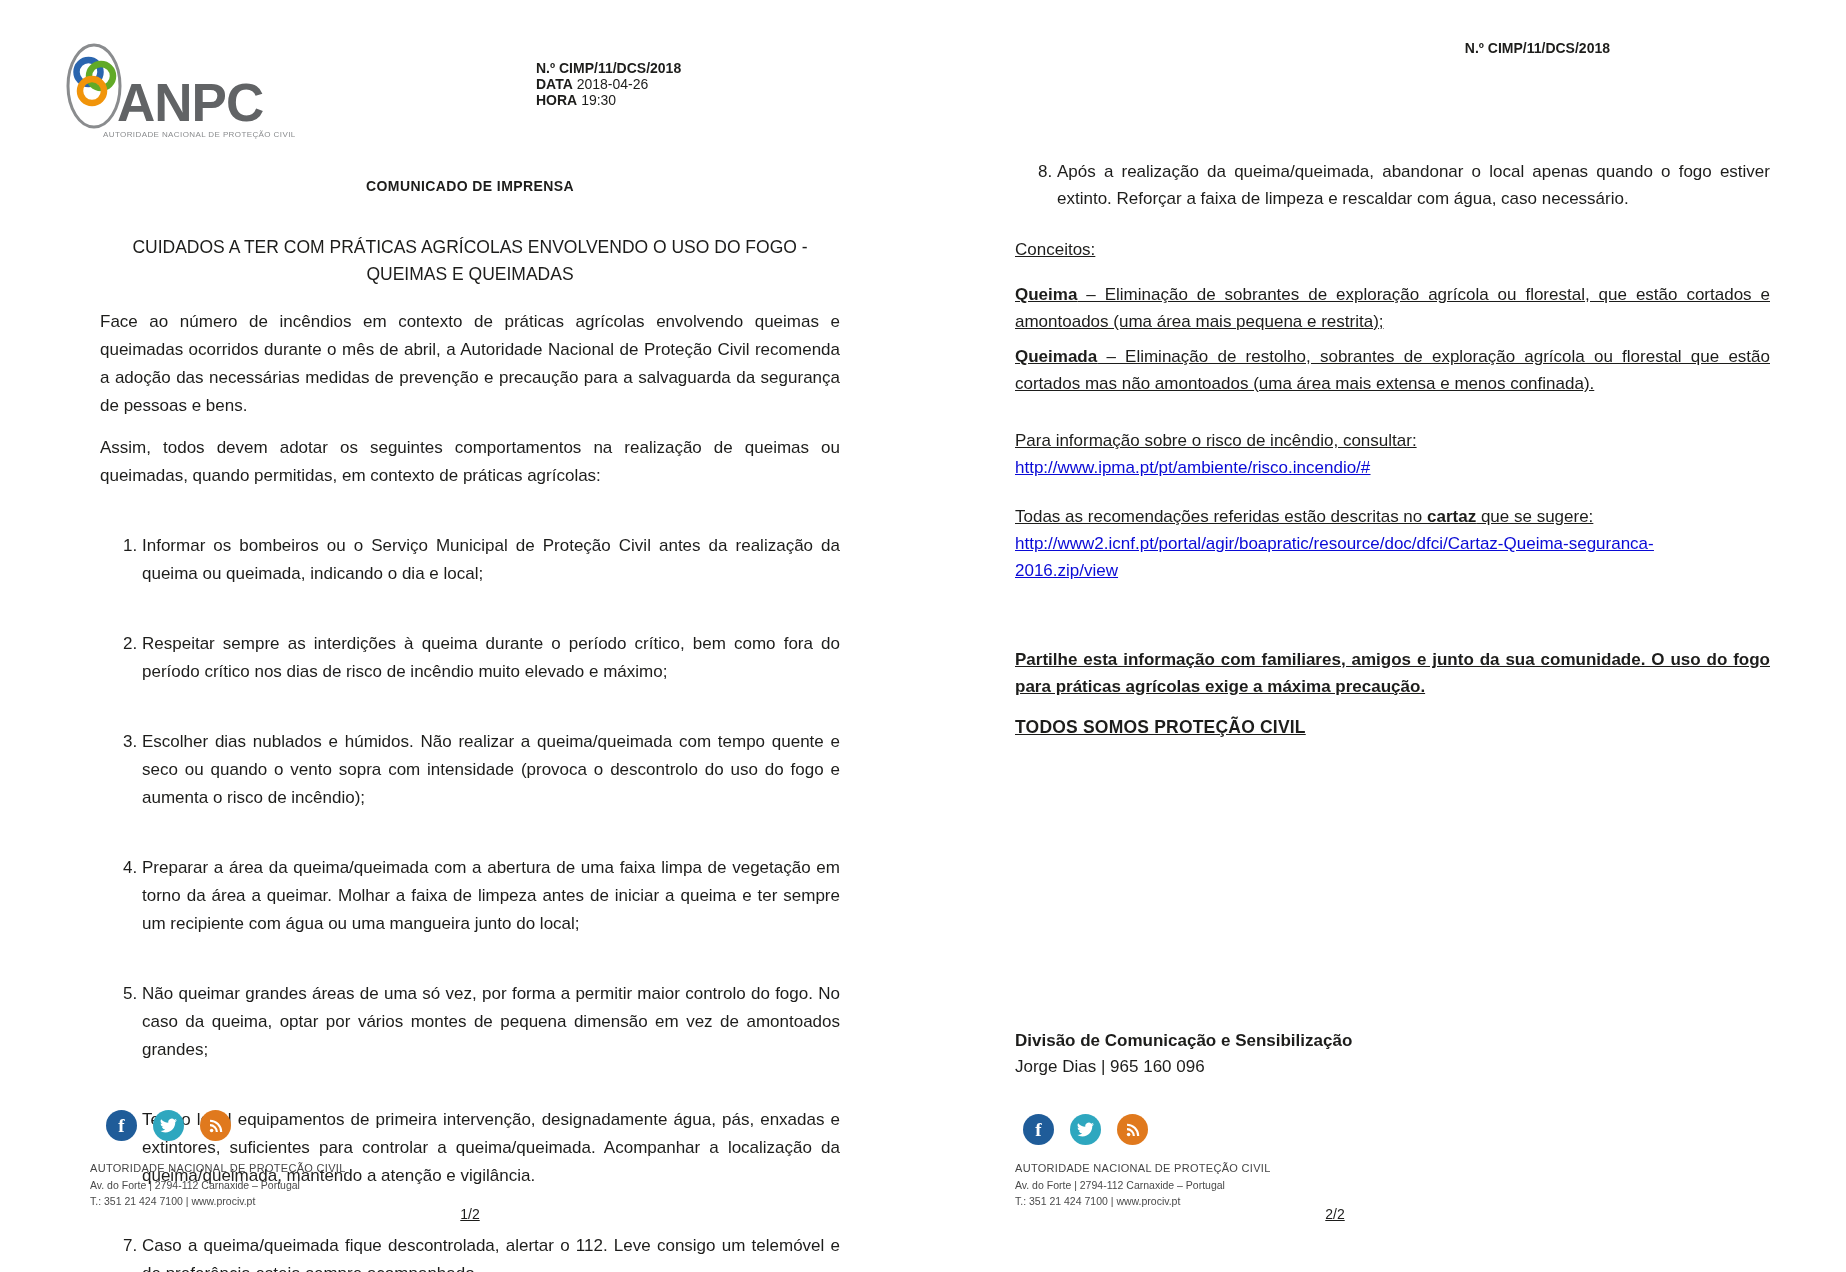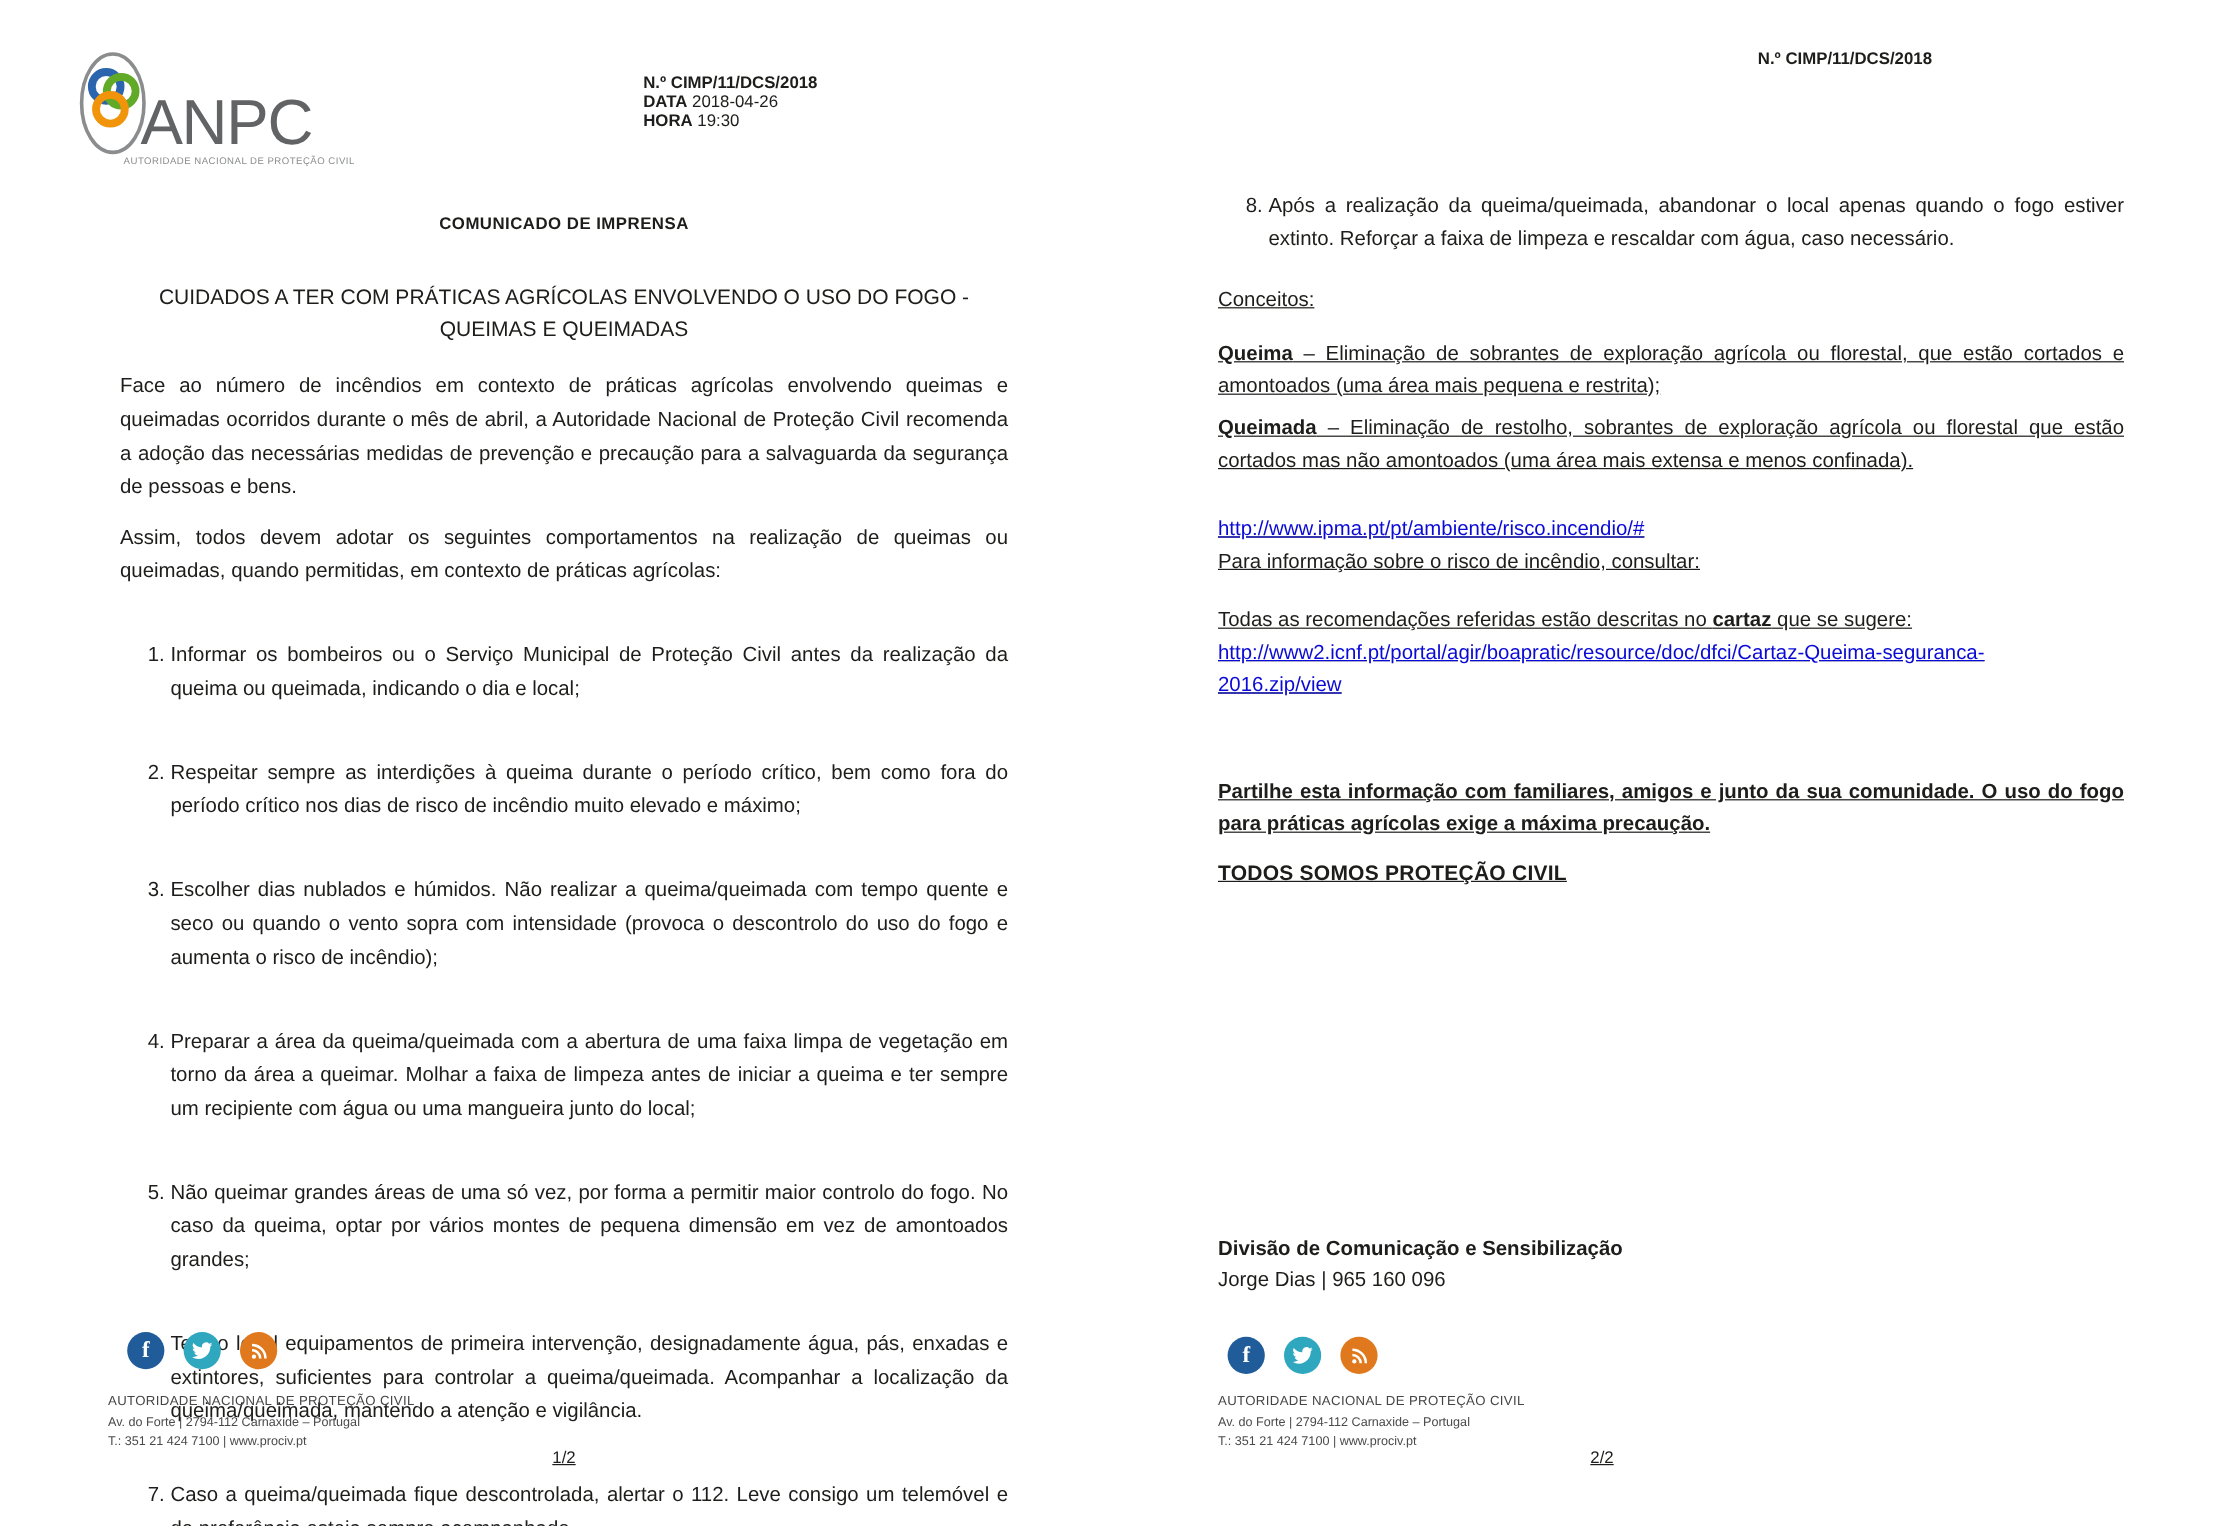--- a/index.html
+++ b/index.html
@@ -10,21 +10,21 @@
   }
   .page{position:absolute;top:0;width:923px;height:1272px;background:#fff;}
   #page1{left:0;}
   #page2{left:923px;}
 
   
   .logo{position:absolute;left:62px;top:38px;width:210px;height:110px;}
   .logo .emblem{position:absolute;left:3px;top:4px;}
   .logo .acronym{
     position:absolute;left:55px;top:38px;font-size:53px;line-height:1;
-    font-weight:normal;color:#616365;letter-spacing:-1px;
+    font-weight:bold;color:#616365;letter-spacing:-1px;
   }
   .logo .tagline{
     position:absolute;left:41px;top:92px;font-size:8px;color:#8a8c8e;
     letter-spacing:.4px;white-space:nowrap;
   }
 
   
   .refblock{position:absolute;left:536px;top:60px;font-size:14px;line-height:16px;}
   .refblock b{font-weight:bold;}
   .ref2{
@@ -173,24 +173,24 @@
     </ol>
 
     <p class="p-conceitos linkline">Conceitos:</p>
 
     <p class="p-queima"><b>Queima</b><span> – Eliminação de sobrantes de exploração agrícola ou florestal, que estão cortados e amontoados (uma área mais pequena e restrita);</span></p>
 
     <p><b>Queimada</b><span> – Eliminação de restolho, sobrantes de exploração agrícola ou florestal que estão cortados mas não amontoados (uma área mais extensa e menos confinada).</span></p>
 
     <div class="sp30"></div>
 
+    <p class="linkline">Para informação sobre o risco de incêndio, consultar:</p>
     <p class="linkline">
       <a class="doclink">http://www.ipma.pt/pt/ambiente/risco.incendio/#</a>
     </p>
-    <p class="linkline">Para informação sobre o risco de incêndio, consultar:</p>
 
     <div class="sp22"></div>
 
     <p class="linkline"><span>Todas as recomendações referidas estão descritas no </span><b>cartaz</b><span> que se sugere:</span></p>
     <p class="linkwrap">
       <a class="doclink">http://www2.icnf.pt/portal/agir/boapratic/resource/doc/dfci/Cartaz-Queima-seguranca-2016.zip/view</a>
     </p>
 
     <div class="sp62"></div>
 

